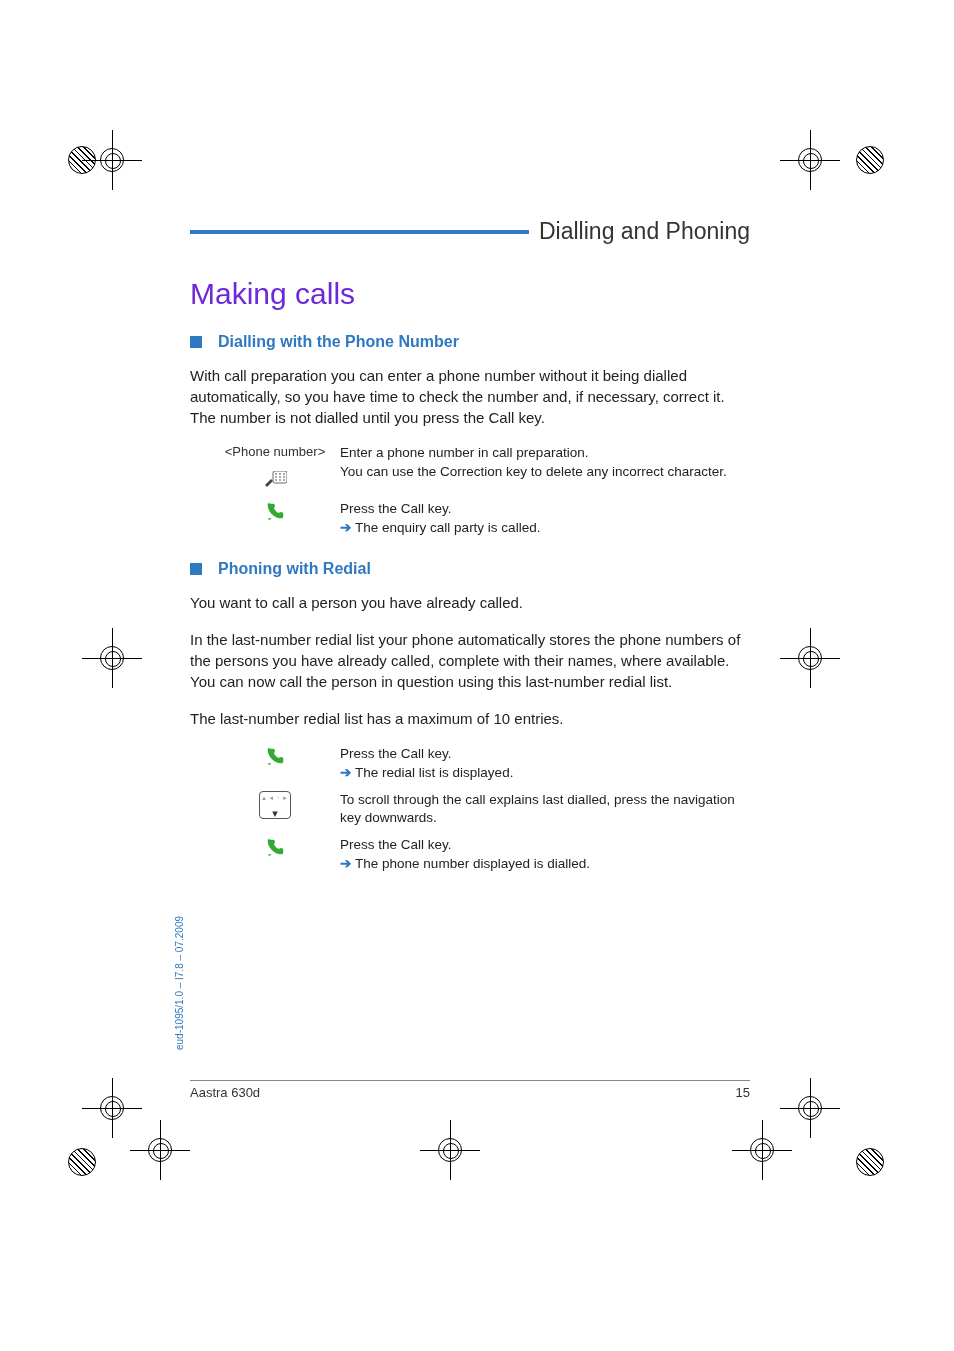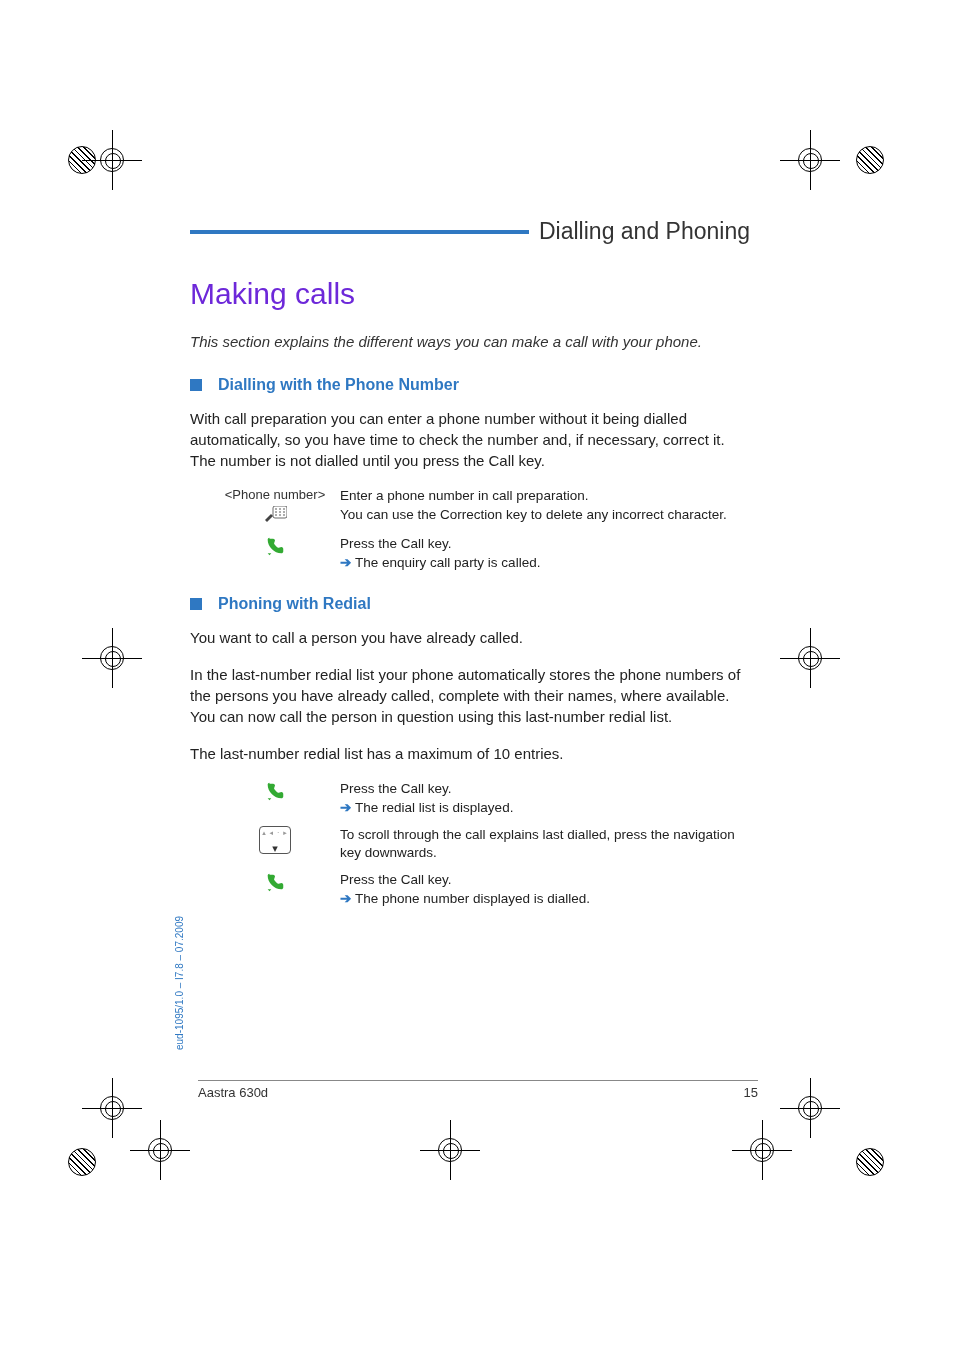--- a/index.html
+++ b/index.html
@@ -76,38 +76,38 @@
     align-items: flex-start;
     margin-bottom: 8px;
   }
   .step-icon {
     width: 130px;
     flex-shrink: 0;
     display: flex;
     flex-direction: column;
     align-items: center;
     font-size: 13px;
-    gap: 4px;
+    gap: 12px;
   }
   .step-icon-label {
     font-size: 13px;
     color: #333;
   }
   .step-text {
     flex: 1;
     font-size: 13.5px;
     line-height: 1.4;
   }
   .arrow {
     color: #2f78c2;
     font-weight: 700;
   }
   .footer {
     position: absolute;
-    left: 198px;
+    left: 190px;
     top: 1080px;
     width: 560px;
     border-top: 1px solid #888;
     padding-top: 4px;
     display: flex;
     justify-content: space-between;
     font-size: 13px;
     color: #333;
   }
   .side-label {
@@ -237,21 +237,20 @@
 
 <div class="page">
 
   <div class="header-bar">
     <div class="header-line"></div>
     <div class="header-title">Dialling and Phoning</div>
   </div>
 
   <h1 class="main-heading">Making calls</h1>
 
-  <p class="intro">This section explains the different ways you can make a call with your phone.</p>
 
   <div class="section-heading">
     <span class="section-bullet"></span>
     <span>Dialling with the Phone Number</span>
   </div>
   <p class="body-text">With call preparation you can enter a phone number without it being dialled automatically, so you have time to check the number and, if necessary, correct it. The number is not dialled until you press the Call key.</p>
 
   <div class="step-table">
     <div class="step-row">
       <div class="step-icon">

